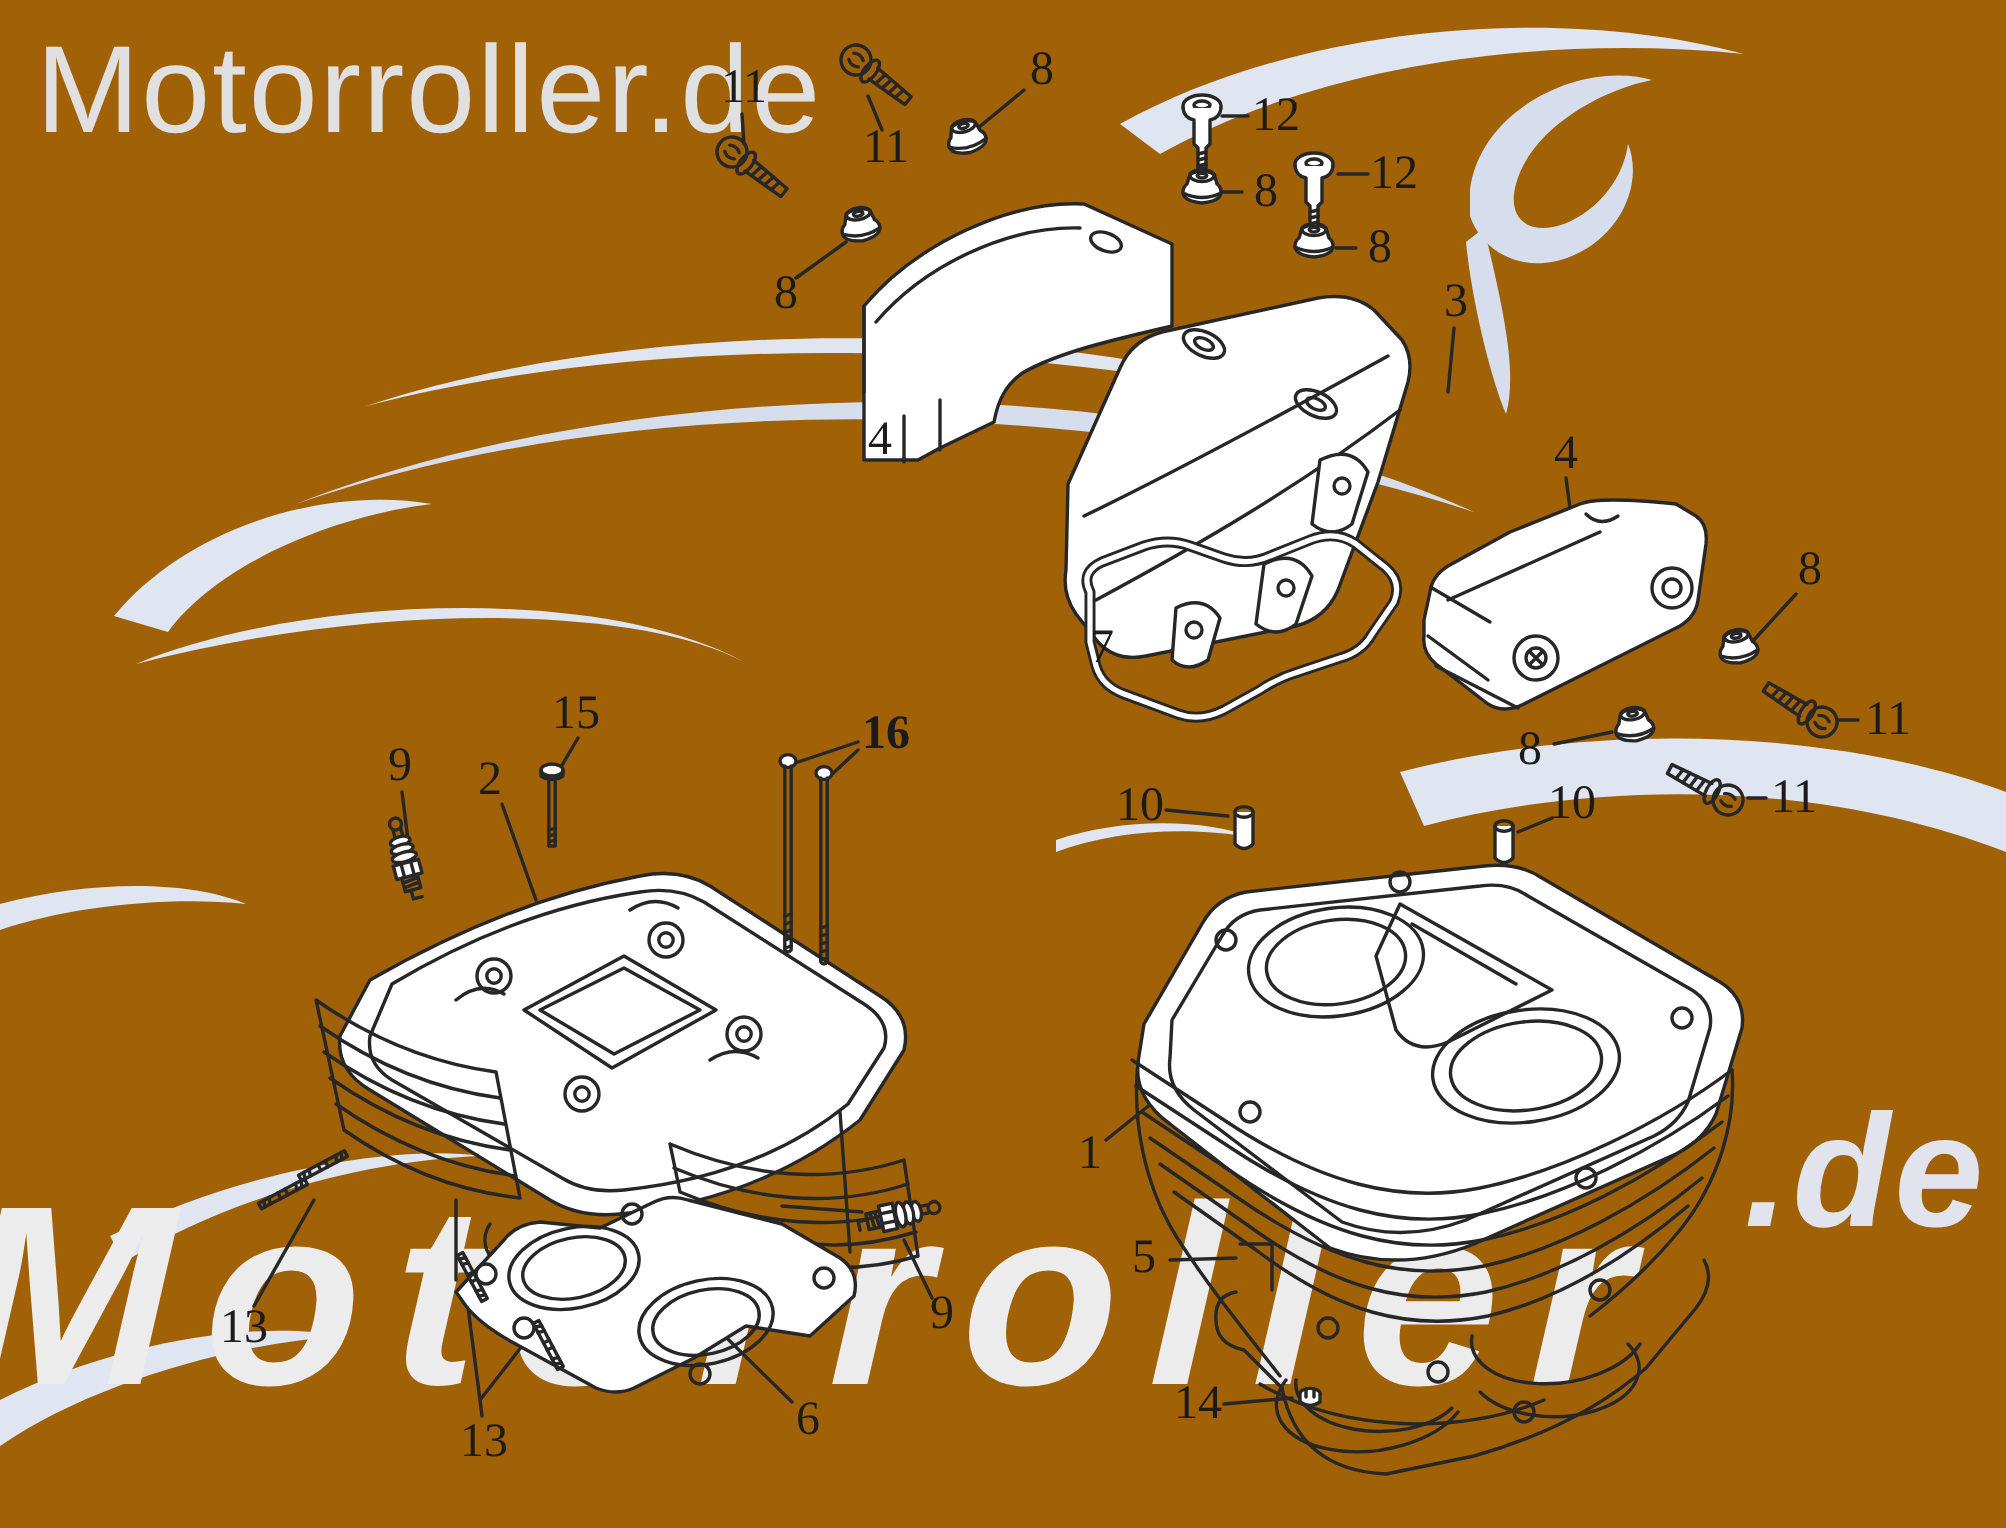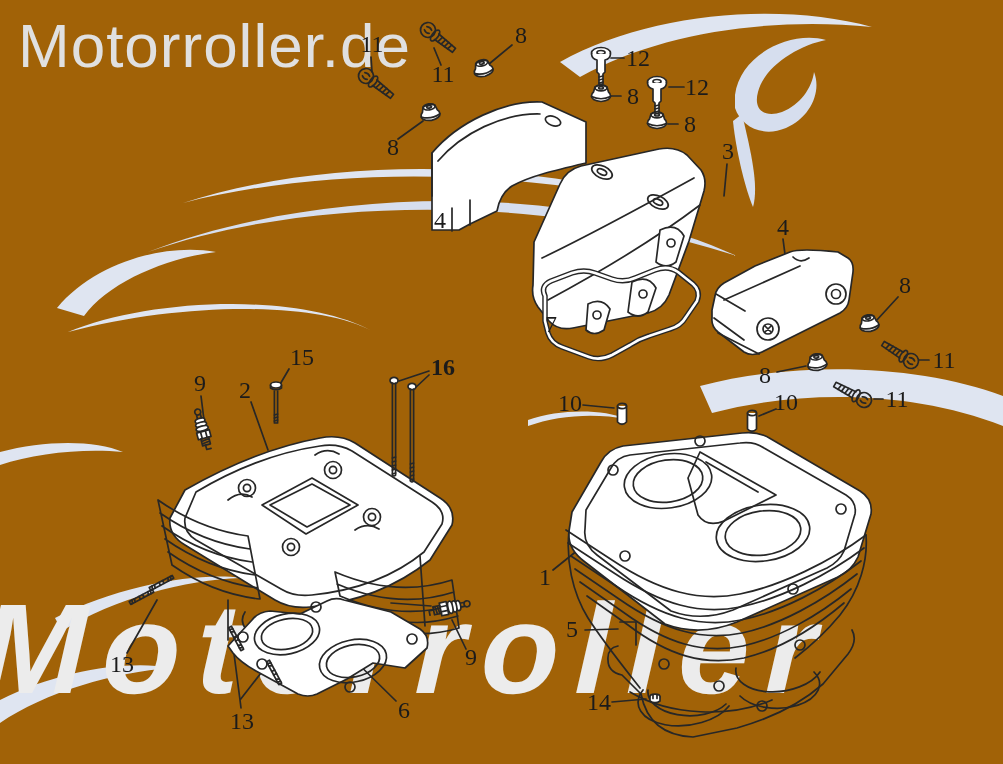--- a/index.html
+++ b/index.html
@@ -36,20 +36,21 @@
       <path d="M 0 452 C 45 440 95 440 123 452 C 85 448 35 453 0 465 Z"></path>
       <path d="M 55 618 C 120 585 200 572 241 578 C 185 580 115 598 62 631 Z"></path>
       <path d="M 0 700 C 60 670 130 660 171 668 C 115 672 45 692 0 723 Z"></path>
       <path d="M 700 386 C 800 360 920 365 1003 396 L 1003 426 C 910 390 800 390 712 413 Z"></path>
       <path d="M 528 420 C 560 409 602 409 627 419 C 595 413 558 415 528 426 Z"></path>
     </g>
   </svg>
 
   <div class="wm-top">Motorroller.de</div>
   <div class="wm-big">Motorroller</div>
+  <div class="wm-de">.de</div>
 
   <svg id="art" width="1003" height="764" viewBox="0 0 1003 764">
     <defs>
       <g id="sym-screw11">
         <circle cx="0" cy="0" r="7.5"></circle>
         <path d="M -3 -2 Q 0 -4 3 -2 M -3 2 Q 0 4 3 2"></path>
         <ellipse cx="9" cy="0" rx="3" ry="6.5"></ellipse>
         <path d="M 11 -3.5 L 33 -2.5 L 33 2.5 L 11 3.5"></path>
         <path d="M 16 -3 L 15 3 M 20 -3 L 19 3 M 24 -3 L 23 3 M 28 -2.7 L 27 2.7"></path>
       </g>
@@ -326,21 +327,21 @@
       <div class="callout" style="left: 690px; top: 125px;">8</div>
       <div class="callout" style="left: 728px; top: 152px;">3</div>
       <div class="callout" style="left: 440px; top: 221px;">4</div>
       <div class="callout" style="left: 393px; top: 148px;">8</div>
       <div class="callout" style="left: 551px; top: 325px;">7</div>
       <div class="callout" style="left: 783px; top: 228px;">4</div>
       <div class="callout" style="left: 905px; top: 286px;">8</div>
       <div class="callout" style="left: 944px; top: 361px;">11</div>
       <div class="callout" style="left: 765px; top: 376px;">8</div>
       <div class="callout" style="left: 897px; top: 400px;">11</div>
-      <div class="callout" style="left: 302px; top: 358px;">15</div>
+      <div class="callout" style="left: 288px; top: 358px;">15</div>
       <div class="callout" style="left: 443px; top: 368px; font-weight: bold;">16</div>
       <div class="callout" style="left: 200px; top: 384px;">9</div>
       <div class="callout" style="left: 245px; top: 391px;">2</div>
       <div class="callout" style="left: 570px; top: 404px;">10</div>
       <div class="callout" style="left: 786px; top: 403px;">10</div>
       <div class="callout" style="left: 545px; top: 578px;">1</div>
       <div class="callout" style="left: 572px; top: 630px;">5</div>
       <div class="callout" style="left: 599px; top: 703px;">14</div>
       <div class="callout" style="left: 122px; top: 665px;">13</div>
       <div class="callout" style="left: 242px; top: 722px;">13</div>

